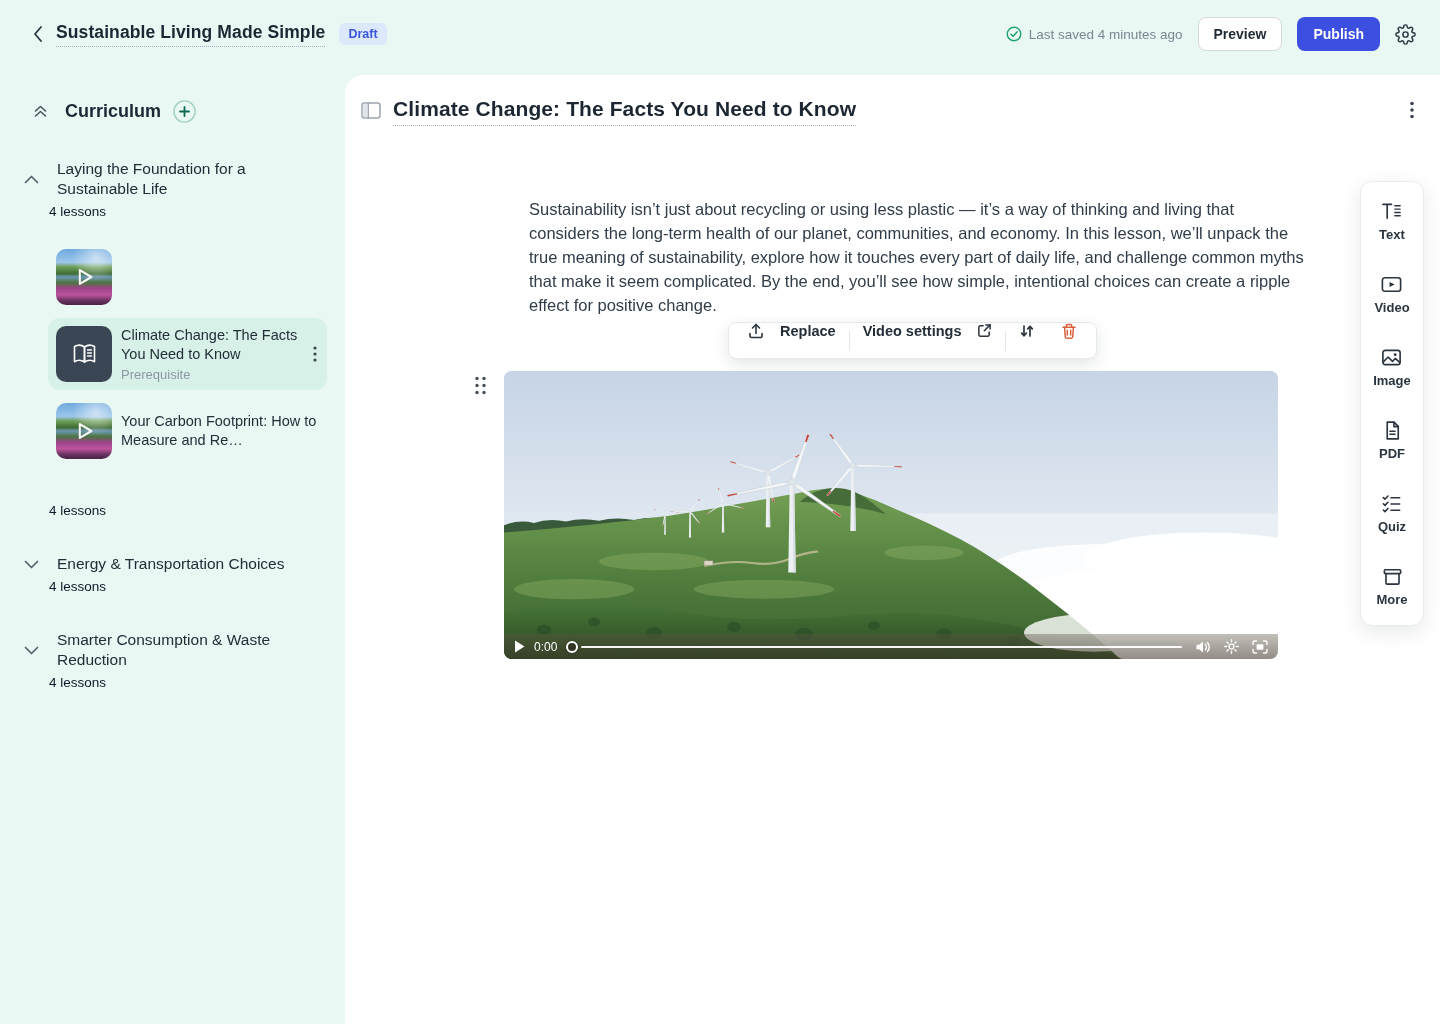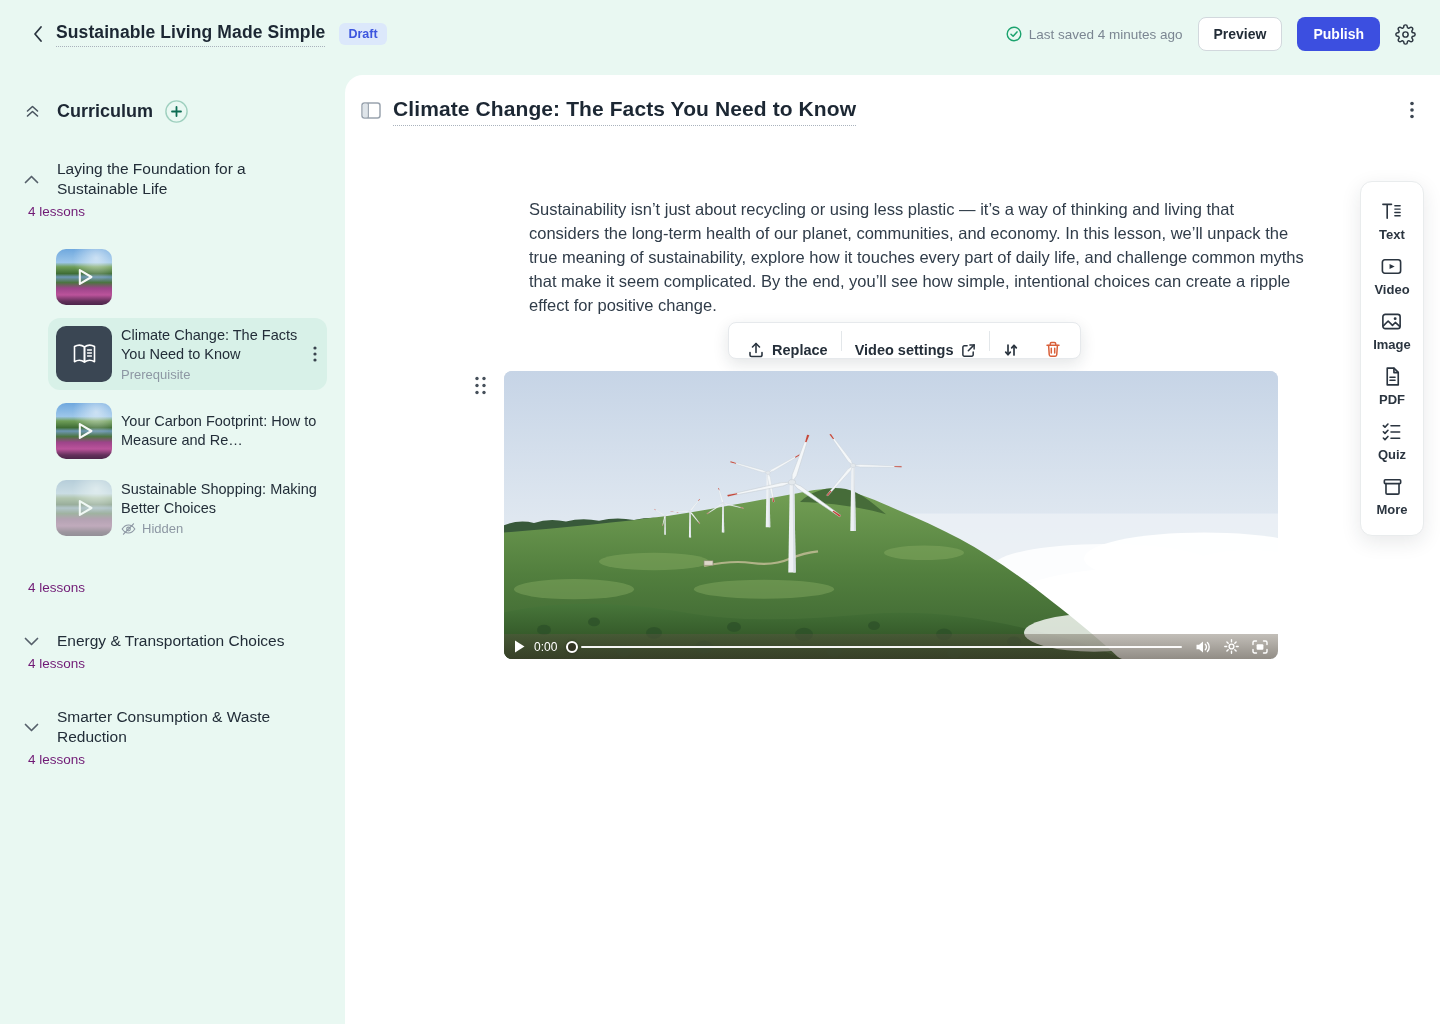--- a/index.html
+++ b/index.html
@@ -17,28 +17,28 @@
   .course-title { font-size:17.5px; font-weight:700; color:#1c2733; border-bottom:1.5px dotted #a9b2bc; padding-bottom:3px; letter-spacing:.1px; }
   .badge { margin-left:14px; background:#dce8fb; color:#3c55de; font-size:12.5px; font-weight:600; padding:4px 9px; border-radius:6px; }
   .topbar-right { margin-left:auto; display:flex; align-items:center; gap:15px; }
   .saved { display:flex; align-items:center; gap:7px; color:#7b8692; font-size:13.5px; }
   .btn-secondary { background:#fff; border:1px solid #d2d8dd; border-radius:8px; padding:8px 15px; font-size:14px; font-weight:600; color:#222c37; }
   .btn-primary { background:#3c4fe0; border-radius:8px; padding:9px 16px; font-size:14px; font-weight:600; color:#fff; }
   .icon-btn { display:flex; align-items:center; justify-content:center; }
 
   
   .sidebar { position:absolute; left:0; top:75px; width:345px; bottom:0; padding-top:25px; overflow:hidden; }
-  .curriculum-row { display:flex; align-items:center; padding-left:24px; }
+  .curriculum-row { display:flex; align-items:center; padding-left:32px; }
   .curriculum-title { font-size:18px; font-weight:700; color:#1c2733; margin-left:16px; }
   .plus-btn { margin-left:12px; display:flex; }
   .section { margin-top:36px; }
   .section-head { display:flex; align-items:center; padding-left:24px; }
   .section-chevron { width:16px; display:flex; flex:none; }
   .section-title { margin-left:17px; font-size:15.5px; line-height:20px; font-weight:500; color:#222d38; max-width:238px; }
-  .section-count { margin-left:28px; margin-top:5px; font-size:13.5px; color:#701a75; }
+  .section-count { margin-left:49px; margin-top:5px; font-size:13.5px; color:#0f172a; }
   .lessons { margin-top:22px; padding-left:48px; display:flex; flex-direction:column; gap:5px; }
   .lesson { display:flex; align-items:center; gap:9px; padding:8px; border-radius:12px; width:279px; }
   .lesson.selected { background:#d8f1e8; }
   .thumb { width:56px; height:56px; border-radius:10px; flex:none; display:flex; align-items:center; justify-content:center; overflow:hidden; }
   .thumb-video {
     background:
       radial-gradient(circle at 72% 16%, rgba(255,255,255,.55), rgba(255,255,255,0) 38%),
       linear-gradient(180deg,#6fa8de 0%,#9cc6ea 24%,#6f9e58 32%,#3f6d35 44%,#6d97b4 50%,#4c7440 60%,#9c4489 70%,#bb539b 82%,#63305b 93%,#4c254a 100%);
   }
   .thumb-tile { background:#3a4653; }
@@ -49,35 +49,35 @@
   .kebab-btn { flex:none; padding:2px; display:flex; }
 
   
   .content { position:absolute; left:345px; top:75px; right:0; bottom:0; background:#fff; border-top-left-radius:18px; }
   .panel-toggle { position:absolute; left:16px; top:27px; display:flex; }
   .lesson-heading { position:absolute; left:48px; top:22px; font-size:21px; font-weight:700; color:#1c2733; border-bottom:1.5px dotted #aab3bd; padding-bottom:4px; letter-spacing:.1px; }
   .head-kebab { position:absolute; right:26px; top:26px; display:flex; }
   .intro { position:absolute; left:159px; top:122px; width:778px; font-size:16.5px; line-height:24px; color:#303c49;margin-left:25px; }
 
   .block-toolbar { position:absolute; left:383px; top:247px; height:37px; display:flex; align-items:center; background:#fff; border:1px solid #e6e9ec; border-radius:8px; box-shadow:0 5px 16px rgba(25,39,52,.12); padding:0 6px; }
-  .tb-btn { display:flex; align-items:flex-end; gap:8px; padding:0 13px; height:100%; font-size:14.5px; font-weight:600; color:#242e39; }
+  .tb-btn { display:flex; align-items:flex-start; gap:16px; padding:0 13px; height:100%; font-size:14.5px; font-weight:600; color:#242e39; }
   .tb-sep { width:1px; height:20px; background:#e3e7ea; }
 
   .drag-handle { position:absolute; left:128px; top:300px; display:flex; cursor:grab; }
 
   .video-block { position:absolute; left:159px; top:296px; width:774px; height:288px; border-radius:8px; overflow:hidden; background:#cfd9e6; }
   .scene { position:absolute; inset:0; width:100%; height:100%; display:block; }
   .vp-controls { position:absolute; left:0; right:0; bottom:0; height:25px; display:flex; align-items:center; gap:9px; padding:0 10px; background:linear-gradient(180deg, rgba(96,86,70,.38), rgba(66,58,46,.58)); }
   .vp-time { color:#fff; font-size:12px; flex:none; }
   .vp-handle { width:12px; height:12px; border:2.5px solid #fff; border-radius:50%; background:rgba(40,35,28,.55); flex:none; box-shadow:0 0 3px rgba(0,0,0,.35); }
   .vp-line { flex:1; height:2px; background:rgba(255,255,255,.95); border-radius:1px; margin-left:-6px; }
   .vp-right { display:flex; align-items:center; gap:13px; margin-left:4px; }
 
   
-  .palette { position:absolute; right:16px; top:106px; width:64px; background:#fff; border:1px solid #e9eced; border-radius:12px; box-shadow:0 6px 20px rgba(25,39,52,.10); display:flex; flex-direction:column; align-items:center; padding:18px 0; gap:13px; }
+  .palette { position:absolute; right:16px; top:106px; width:64px; background:#fff; border:1px solid #e9eced; border-radius:12px; box-shadow:0 6px 20px rgba(25,39,52,.10); display:flex; flex-direction:column; align-items:center; padding:18px 0; gap:31px; }
   .palette-item { display:flex; flex-direction:column; align-items:center; gap:4px; }
   .palette-item span { font-size:13px; font-weight:600; color:#2b3540; }
 </style>
 </head>
 <body>
 
 <div class="app">
 
   <header class="topbar">
     <button class="back-btn">
@@ -170,38 +170,20 @@
           <div class="thumb thumb-video">
             <svg width="26" height="26" viewBox="0 0 28 28">
                 <polygon points="9.5,6.5 22,14 9.5,21.5" fill="none" stroke="#ffffff" stroke-width="2.2" stroke-linejoin="round" opacity=".95"></polygon>
               </svg>
           </div>
           <div class="lesson-body">
             <div class="lesson-title">Your Carbon Footprint: How to Measure and Re…</div>
           </div>
         </div>
 
-        <div class="lesson hidden-lesson">
-          <div class="thumb thumb-video">
-            <svg width="26" height="26" viewBox="0 0 28 28">
-                <polygon points="9.5,6.5 22,14 9.5,21.5" fill="none" stroke="#ffffff" stroke-width="2.2" stroke-linejoin="round" opacity=".95"></polygon>
-              </svg>
-          </div>
-          <div class="lesson-body">
-            <div class="lesson-title">Sustainable Shopping: Making Better Choices</div>
-            <div class="lesson-meta">
-              <svg width="15" height="14" viewBox="0 0 15 14" fill="none" stroke="#8d97a3" stroke-width="1.2" stroke-linecap="round">
-                  <path d="M1.2 7 s2.6-4 6.3-4 6.3 4 6.3 4 -2.6 4-6.3 4 -6.3-4-6.3-4 z"></path>
-                  <circle cx="7.5" cy="7" r="1.8"></circle>
-                  <path d="M2.5 12.2 L12.5 1.8"></path>
-                </svg>
-              <span>Hidden</span>
-            </div>
-          </div>
-        </div>
       </div>
     </div>
 
     <div class="section">
       <div class="section-count">4 lessons</div>
     </div>
 
     <div class="section">
       <div class="section-head">
         <span class="section-chevron">

